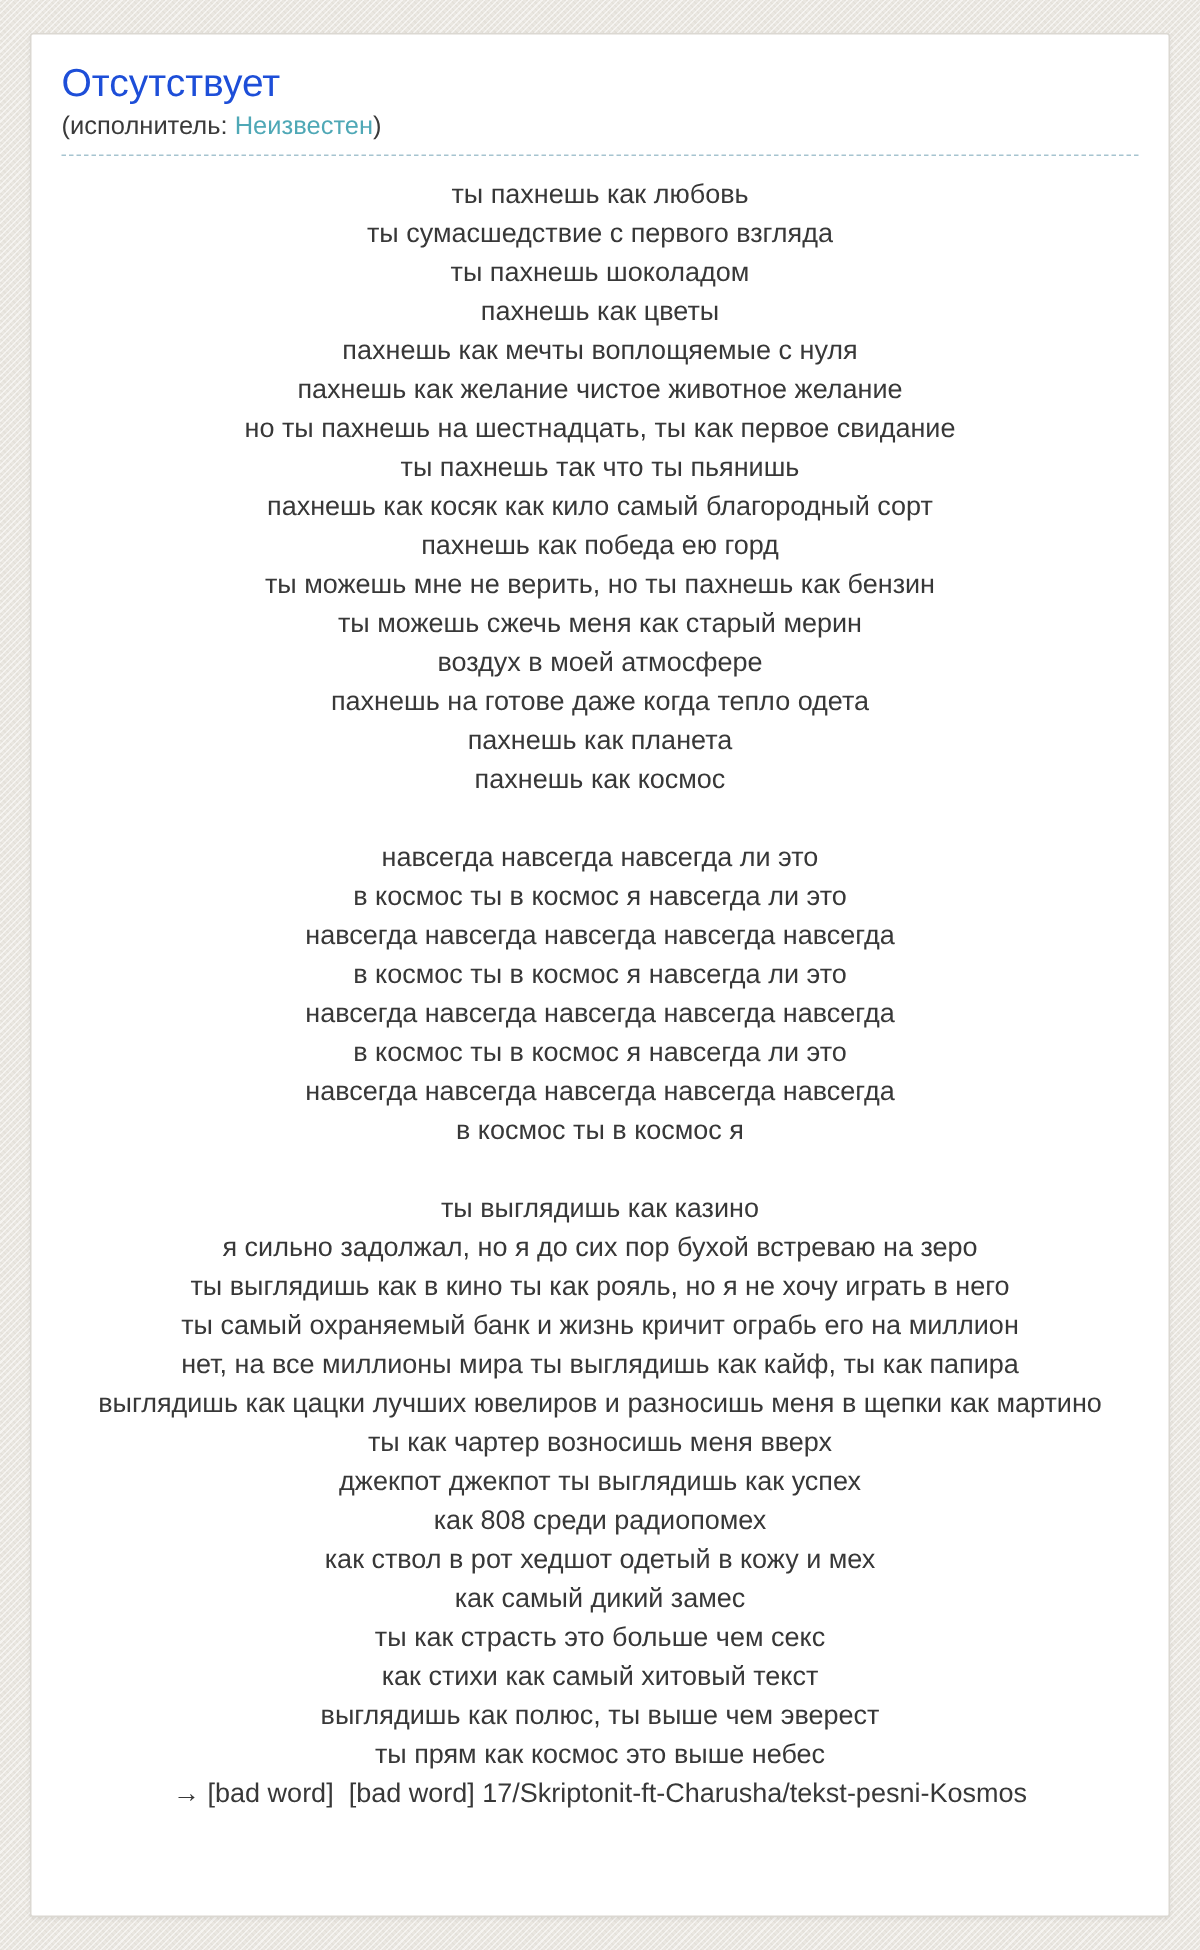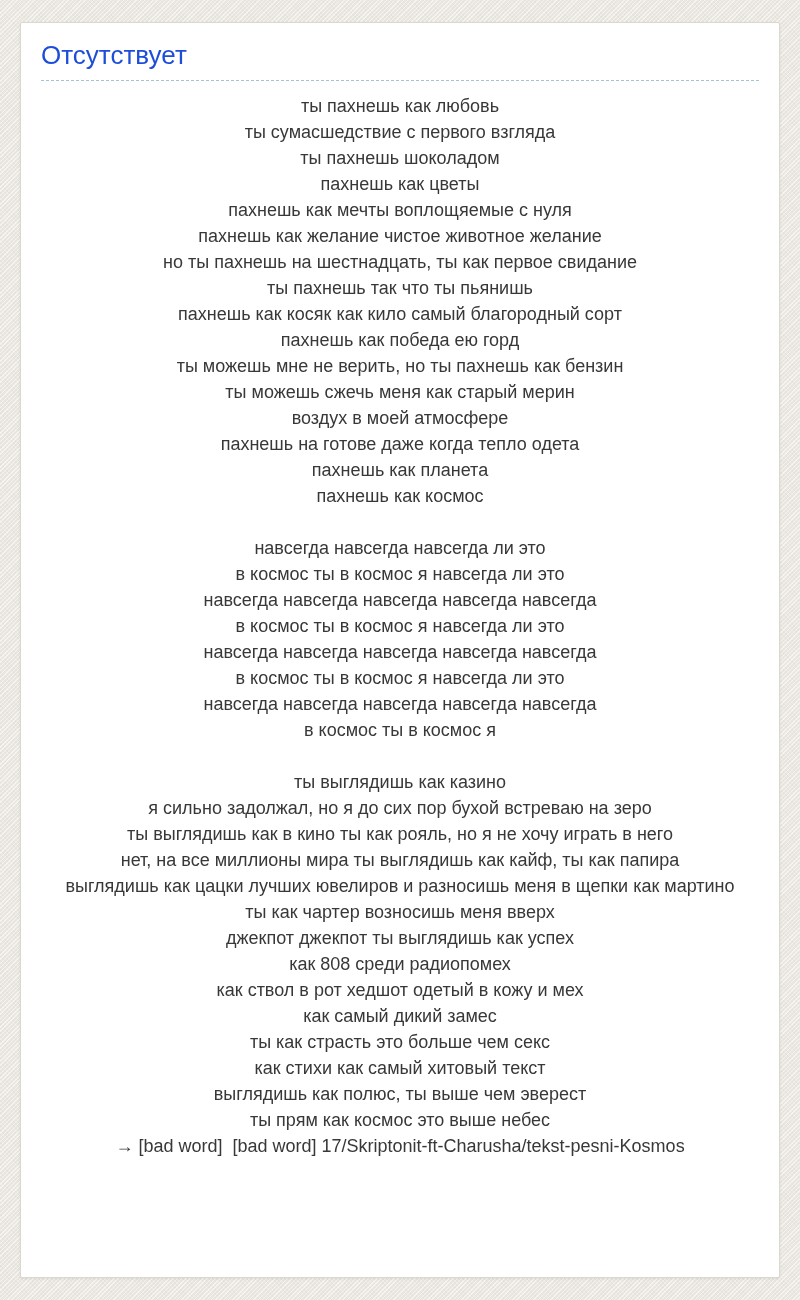--- a/index.html
+++ b/index.html
@@ -69,20 +69,21 @@
     overflow: hidden;
   }
 </style>
 </head>
 <body>
 
 <div class="card">
 
   <div>
     <h1 class="title">Отсутствует</h1>
+    <div class="artist-line"><span>(исполнитель:</span><span> </span><a class="artist-link">Неизвестен</a><span>)</span></div>
     <hr class="divider">
   </div>
 
   <div class="lyrics">
 
     <div class="stanza">
       <div class="line">ты пахнешь как любовь</div>
       <div class="line">ты сумасшедствие с первого взгляда</div>
       <div class="line">ты пахнешь шоколадом</div>
       <div class="line">пахнешь как цветы</div>
@@ -108,20 +109,21 @@
       <div class="line">навсегда навсегда навсегда навсегда навсегда</div>
       <div class="line">в космос ты в космос я навсегда ли это</div>
       <div class="line">навсегда навсегда навсегда навсегда навсегда</div>
       <div class="line">в космос ты в космос я</div>
     </div>
 
     <div class="stanza">
       <div class="line">ты выглядишь как казино</div>
       <div class="line">я сильно задолжал, но я до сих пор бухой встреваю на зеро</div>
       <div class="line">ты выглядишь как в кино ты как рояль, но я не хочу играть в него</div>
+      <div class="line">ты самый охраняемый банк и жизнь кричит ограбь его на миллион</div>
       <div class="line">нет, на все миллионы мира ты выглядишь как кайф, ты как папира</div>
       <div class="line">выглядишь как цацки лучших ювелиров и разносишь меня в щепки как мартино</div>
       <div class="line">ты как чартер возносишь меня вверх</div>
       <div class="line">джекпот джекпот ты выглядишь как успех</div>
       <div class="line">как 808 среди радиопомех</div>
       <div class="line">как ствол в рот хедшот одетый в кожу и мех</div>
       <div class="line">как самый дикий замес</div>
       <div class="line">ты как страсть это больше чем секс</div>
       <div class="line">как стихи как самый хитовый текст</div>
       <div class="line">выглядишь как полюс, ты выше чем эверест</div>

